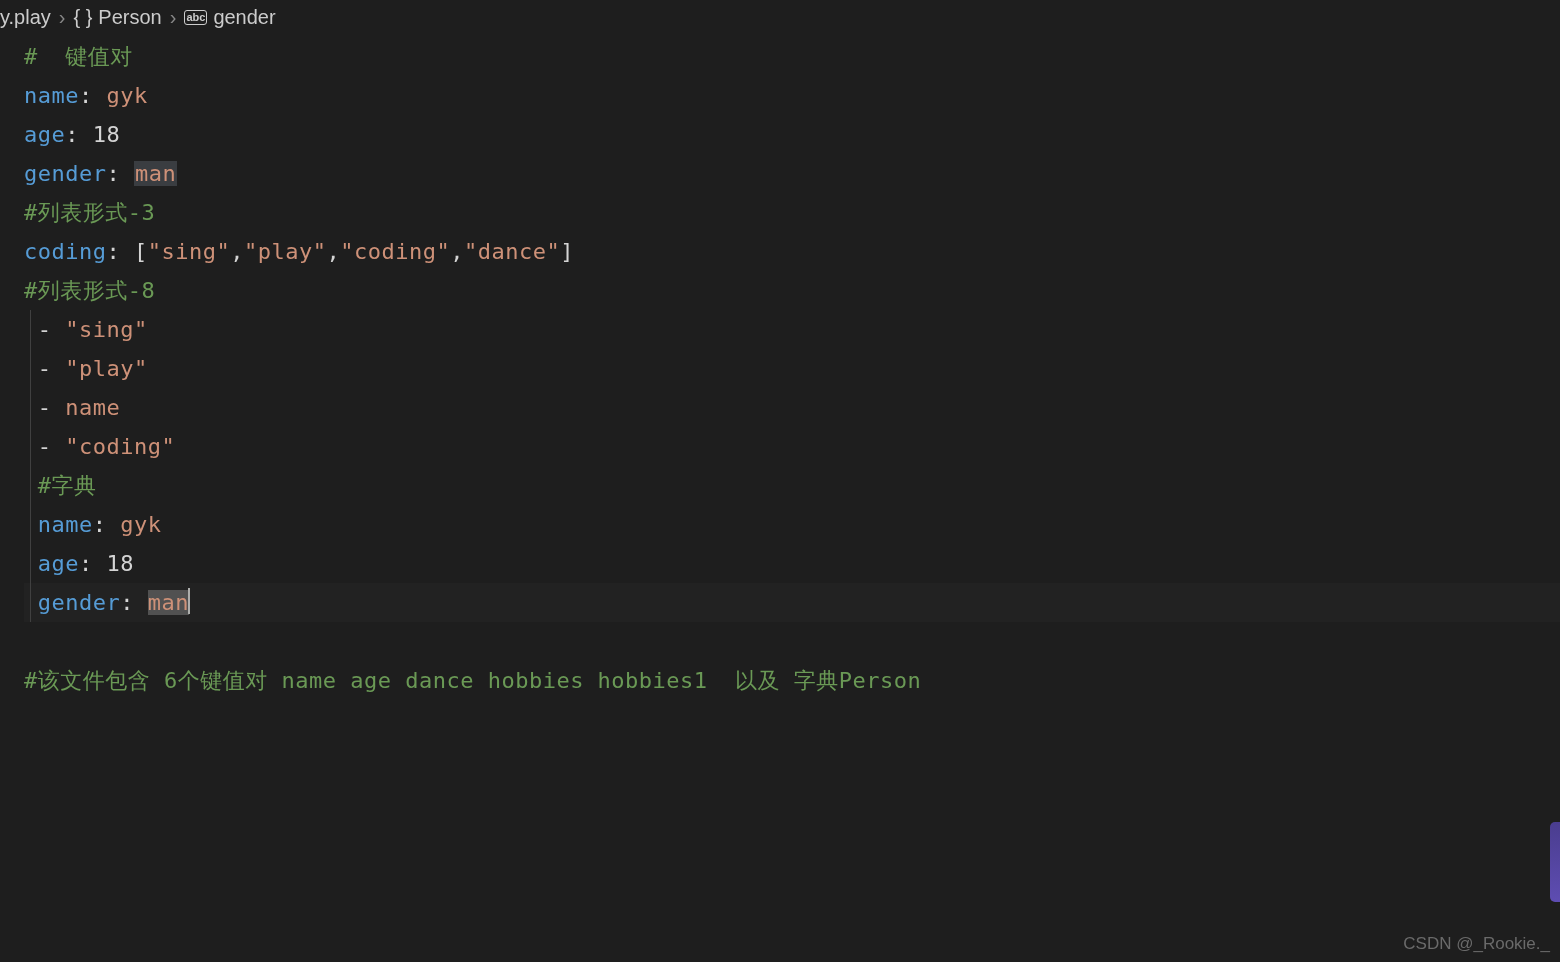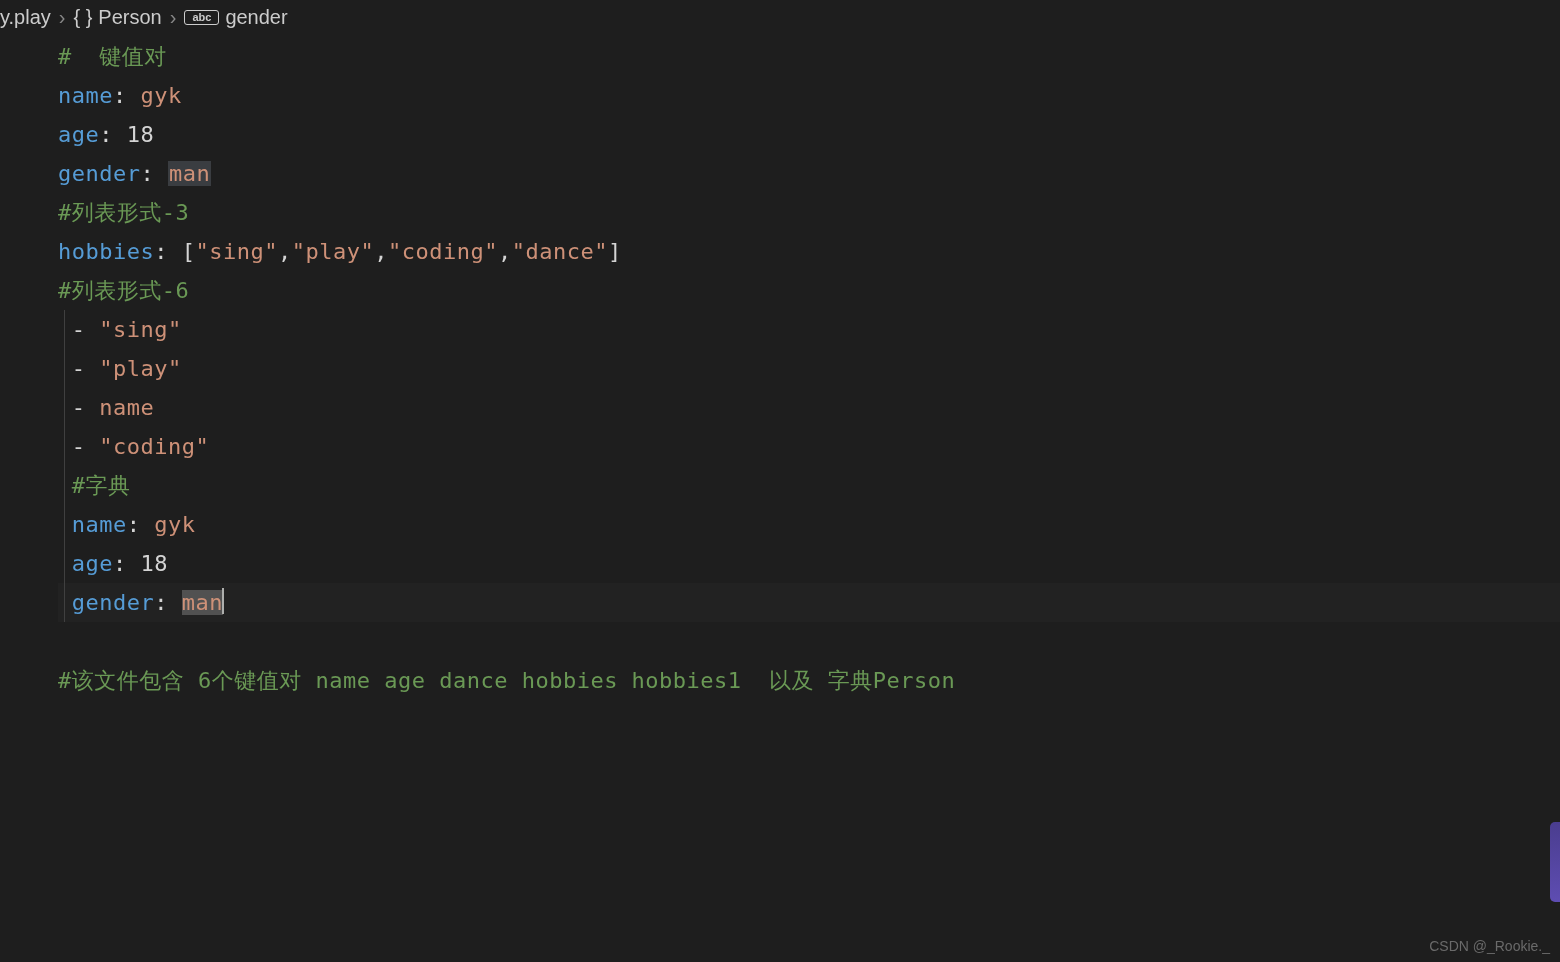--- a/index.html
+++ b/index.html
@@ -28,28 +28,28 @@
     .breadcrumb-icon-braces {
       margin-right: 6px;
       color: #cccccc;
     }
     .breadcrumb-icon-abc {
       display: inline-block;
       margin-right: 6px;
       font-size: 11px;
       border: 1.5px solid #cccccc;
       border-radius: 3px;
-      padding: 0 7px;
+      padding: 0 1px;
       line-height: 13px;
       vertical-align: 2px;
       font-weight: bold;
       font-family: sans-serif;
     }
     .editor {
-      padding-left: 58px;
+      padding-left: 24px;
       line-height: 39px;
       letter-spacing: 0.5px;
     }
     .line { white-space: pre; position: relative; }
     .comment { color: #6a9955; }
     .key { color: #569cd6; }
     .colon { color: #d4d4d4; }
     .value { color: #ce9178; }
     .number { color: #d4d4d4; }
     .punct { color: #d4d4d4; }
@@ -80,21 +80,21 @@
       background: #aeafad;
       vertical-align: -4px;
       margin-left: -1px;
     }
     .blank-line { height: 39px; }
     .watermark {
       position: absolute;
       bottom: 8px;
       right: 10px;
       color: #6a6a6a;
-      font-size: 14px;
+      font-size: 17px;
       font-family: -apple-system, sans-serif;
     }
     .scroll-accent {
       position: absolute;
       right: 0;
       bottom: 60px;
       width: 10px;
       height: 80px;
       background: linear-gradient(180deg, #4a3d8f 0%, #5e4db2 100%);
       border-radius: 5px 0 0 5px;
@@ -117,23 +117,23 @@
   <div class="line"><span class="comment">#  键值对</span></div>
 
   <div class="line"><span class="key">name</span><span class="colon">: </span><span class="value">gyk</span></div>
 
   <div class="line"><span class="key">age</span><span class="colon">: </span><span class="number">18</span></div>
 
   <div class="line"><span class="key">gender</span><span class="colon">: </span><span class="value highlighted-word">man</span></div>
 
   <div class="line"><span class="comment">#列表形式-3</span></div>
 
-  <div class="line"><span class="key">hobbies</span><span class="colon">: </span><span class="punct">[</span><span class="string">"sing"</span><span class="punct">,</span><span class="string">"play"</span><span class="punct">,</span><span class="string">"coding"</span><span class="punct">,</span><span class="string">"dance"</span><span class="punct">]</span></div>
+  <div class="line"><span class="key">coding</span><span class="colon">: </span><span class="punct">[</span><span class="string">"sing"</span><span class="punct">,</span><span class="string">"play"</span><span class="punct">,</span><span class="string">"coding"</span><span class="punct">,</span><span class="string">"dance"</span><span class="punct">]</span></div>
 
-  <div class="line"><span class="comment">#列表形式-6</span></div>
+  <div class="line"><span class="comment">#列表形式-8</span></div>
 
 
   <div class="line"><span class="indent-guide"></span> <span class="dash">- </span><span class="string">"sing"</span></div>
 
   <div class="line"><span class="indent-guide"></span> <span class="dash">- </span><span class="string">"play"</span></div>
 
   <div class="line"><span class="indent-guide"></span> <span class="dash">- </span><span class="value">name</span></div>
 
   <div class="line"><span class="indent-guide"></span> <span class="dash">- </span><span class="string">"coding"</span></div>
 

